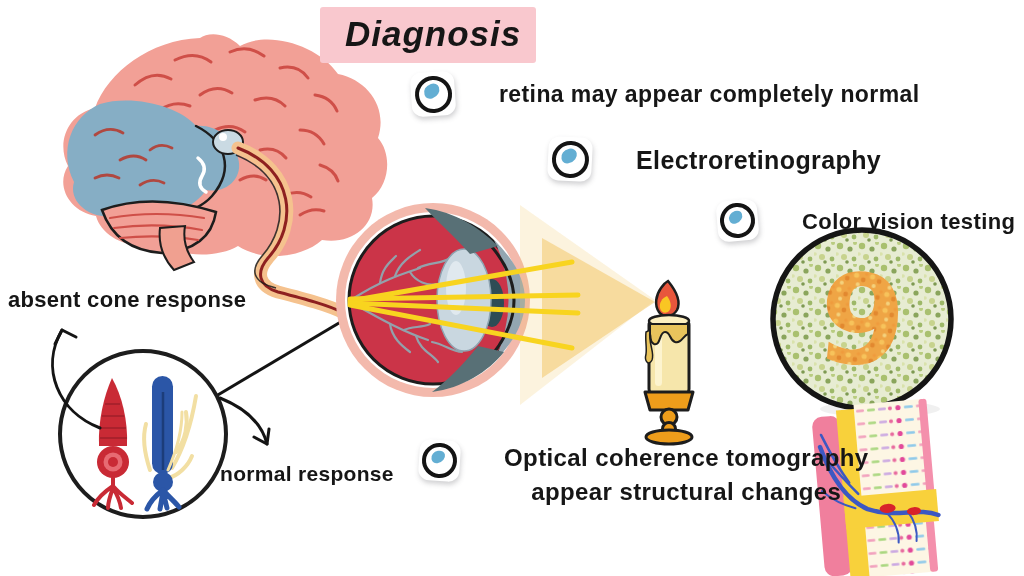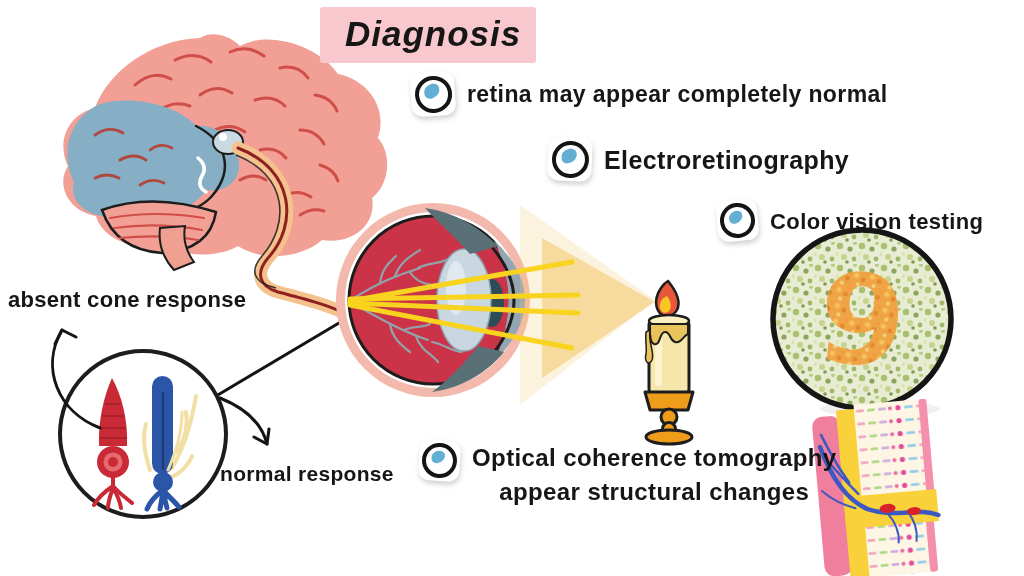--- a/index.html
+++ b/index.html
@@ -3,21 +3,21 @@
 <meta charset="utf-8">
 <style>
   html,body{margin:0;padding:0;background:#ffffff;}
   .canvas{position:relative;width:1024px;height:576px;background:#ffffff;overflow:hidden;
           font-family:"Liberation Sans","DejaVu Sans",sans-serif;}
   .art{position:absolute;left:0;top:0;z-index:1;}
   .txt-layer{position:absolute;left:0;top:0;width:100%;height:100%;z-index:2;}
   .title-box{position:absolute;left:320px;top:7px;background:#f9c8ce;color:#161616;
              font-size:35px;font-weight:700;letter-spacing:1px;padding:7px 15px 9px 25px;
              border-radius:3px;font-style:italic;}
-  .bullet{position:absolute;display:flex;align-items:flex-start;}
+  .bullet{position:absolute;display:flex;align-items:flex-start;gap:32px;}
   .bullet .txt{color:#161616;font-weight:700;font-size:23px;letter-spacing:.4px;
                margin-left:12px;margin-top:9px;white-space:nowrap;}
   .b4 .txtcol{display:flex;flex-direction:column;align-items:center;margin-left:12px;margin-top:4px;}
   .b4 .txtcol .l1,.b4 .txtcol .l2{color:#161616;font-weight:700;font-size:24px;letter-spacing:.4px;white-space:nowrap;}
   .b4 .txtcol .l2{margin-top:6px;}
   .eye-badge{width:44px;height:44px;background:#ffffff;border-radius:11px;
              box-shadow:1px 3px 5px rgba(70,70,80,.25);display:flex;align-items:center;justify-content:center;
              transform:rotate(-4deg);flex:0 0 auto;}
   .eye-ring{width:29px;height:29px;border:4.5px solid #141414;border-radius:50%;background:#fff;position:relative;}
   .eye-blob{position:absolute;left:5px;top:4px;width:16px;height:14px;background:#63aed3;

